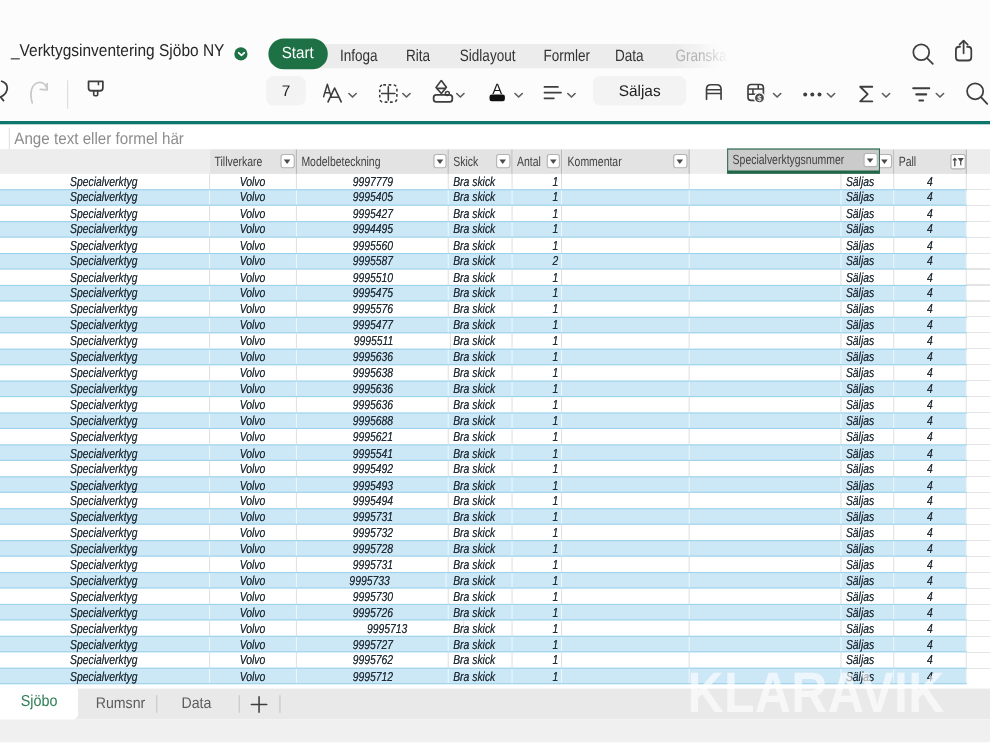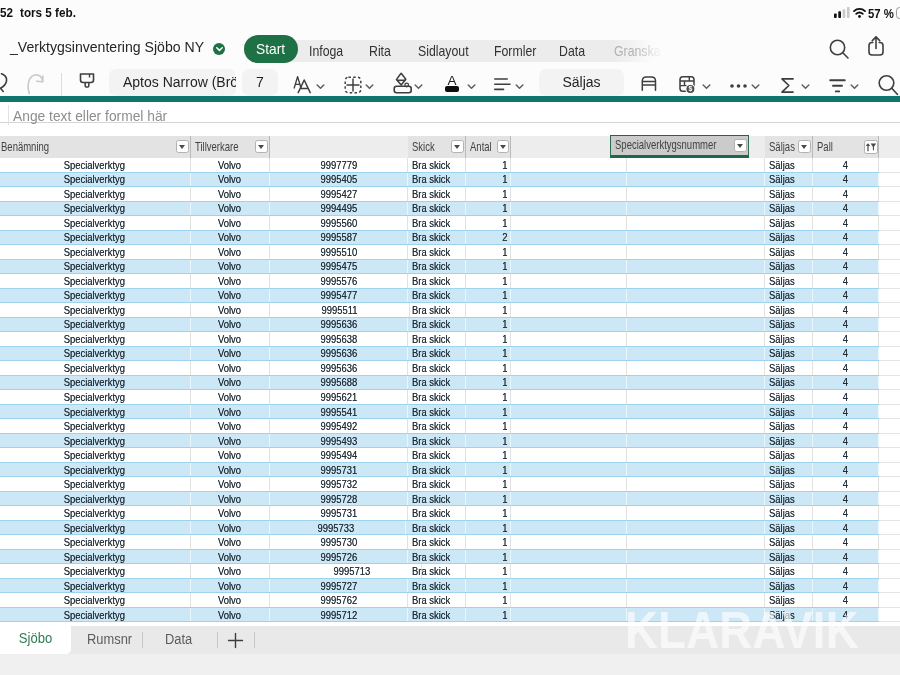--- a/index.html
+++ b/index.html
@@ -17,38 +17,38 @@
 #tabstrip { position:absolute; left:244px; top:13.5px; width:418px; height:22px; border-radius:11px;
   background:linear-gradient(90deg,#ececec 0%,#ececec 88%,rgba(236,236,236,0) 100%); }
 #startpill { position:absolute; left:244px; top:9px; width:53.5px; height:28px; border-radius:14px; background:#1e7145;
   color:#fff; font-size:14.8px; text-align:center; line-height:28px; }
 .rtab { position:absolute; top:16px; font-size:15px; color:#323232; transform:scaleX(0.82); transform-origin:0 50%; white-space:nowrap; }
 
 .tbox { position:absolute; top:68.5px; height:27px; background:#f3f3f3; border-radius:7px; color:#1f1f1f;
   font-size:14px; line-height:27px; overflow:hidden; white-space:nowrap; }
 #tdiv { position:absolute; left:61px; top:73px; width:1px; height:26px; background:#dcdcdc; }
 
-#fbar { position:absolute; left:0; top:96px; width:900px; height:26.5px; background:#fff;
-  border-top:6px solid #0f766e; border-bottom:1px solid #d5d5d5; }
+#fbar { position:absolute; left:0; top:110px; width:900px; height:26.5px; background:#fff;
+  border-top:3px solid #0f766e; border-bottom:1px solid #d5d5d5; }
 #fbar .ph { position:absolute; left:12.5px; top:5px; font-size:15px; color:#8d8d8d; transform:scaleX(0.92); transform-origin:0 50%; white-space:nowrap; }
 #fbar .lb { position:absolute; left:8px; top:3px; width:1px; height:20px; background:#e2e2e2; }
 
 #hdr { position:absolute; left:0; top:136px; width:900px; height:21.5px; background:#ededed; }
 .hc { position:absolute; top:0; height:21.5px; background:#e3e3e3; border-right:1px solid #b9b9b9;
   display:flex; align-items:center; }
 .hx { font-size:12.2px; color:#424242; transform:scaleX(0.78); transform-origin:0 50%; display:inline-block; white-space:nowrap; flex:1; min-width:0; }
 .hc.sel { background:#cbcbcb; border-top:1.5px solid #226649; border-bottom:3px solid #226649; border-left:1px solid #2e6b50; border-right:1px solid #2e6b50; margin-top:-1px; height:22.7px; z-index:3; }
 .fb { width:12.5px; height:13px; background:#fff; border:1px solid #b2b2b2; border-radius:2.5px;
   display:inline-flex; align-items:center; justify-content:center; margin-right:1px; flex:none; }
 .ftri { width:0; height:0; border-left:3.4px solid transparent; border-right:3.4px solid transparent; border-top:4.2px solid #4a4a4a; margin-top:1px; }
 .pfb { width:14px; height:14.5px; background:#fff; border:1px solid #b2b2b2; border-radius:2.5px;
   display:inline-flex; align-items:center; justify-content:center; margin-right:0px; flex:none; }
 
 #grid { position:absolute; left:0; top:0px; width:900px; height:675px; }
-.row { position:absolute; left:0; width:878.5px; height:14.52px; }
+.row { position:absolute; left:0; width:878.5px; height:14.52px;font-style:italic; }
 .rw { background:#ffffff; }
 .rb { z-index:1; background:#cce7f6; border-top:1px solid #9dd3ec; border-bottom:1px solid #9dd3ec; height:15.52px; margin-top:-0.5px; }
 .dc { position:absolute; top:0; bottom:0; border-right:1px solid #e2e2e2; display:flex; align-items:center; font-size:11.8px; color:#212d36; text-shadow:0 0 0.45px rgba(33,45,54,0.75); }
 .rb .dc { border-right-color:#e9f6fc; }
 .dc.tc { justify-content:center; }
 .dc.tl { justify-content:flex-start; padding-left:4px; }
 .dc.tr { justify-content:flex-end; padding-right:3px; }
 .nx { display:inline-block; transform:scaleX(0.8); white-space:nowrap; }
 .tl .nx { transform-origin:0 50%; }
 .tr .nx { transform-origin:100% 50%; }
@@ -865,37 +865,20 @@
         <span class="nx">Säljas</span>
       </div>
       <div class="dc tc" style="left:812.5px;width:66.0px">
         <span class="nx">4</span>
       </div>
     </div>
 </div>
 <div id="outside"></div>
 
 <div id="chrome">
-  <div id="status">
-    <span class="lt" style="left:-0.5px">52</span>
-      <span class="lt" style="left:20px">tors 5 feb.</span>
-    <svg class="ab" style="left:833.5px;top:7px" width="18" height="11" viewBox="0 0 18 11">
-      <rect x="0" y="6.5" width="2.7" height="4.5" rx="0.8" fill="#111"></rect>
-      <rect x="4.3" y="4.3" width="2.7" height="6.7" rx="0.8" fill="#111"></rect>
-      <rect x="8.6" y="2.2" width="2.7" height="8.8" rx="0.8" fill="#c9c9c9"></rect>
-      <rect x="12.9" y="0" width="2.7" height="11" rx="0.8" fill="#c9c9c9"></rect>
-    </svg>
-    <svg class="ab" style="left:853px;top:7px" width="13" height="11" viewBox="0 0 13 11">
-      <path d="M1,4.1 A8,8 0 0 1 12,4.1" stroke="#111" stroke-width="1.8" fill="none" stroke-linecap="round"></path>
-      <path d="M3.2,6.9 A4.6,4.6 0 0 1 9.8,6.9" stroke="#111" stroke-width="1.8" fill="none" stroke-linecap="round"></path>
-      <circle cx="6.5" cy="9.5" r="1.4" fill="#111"></circle>
-    </svg>
-    <span id="pct">57&nbsp;%</span>
-    <span id="batt"></span>
-  </div>
   <div id="titlerow">
     <span id="ftitle">_Verktygsinventering Sjöbo NY</span>
     <span id="savedot"></span>
     <svg class="ab" style="left:215.5px;top:20.5px" width="7" height="5" viewBox="0 0 7 5">
       <polyline points="0.8,0.8 3.5,3.4 6.2,0.8" stroke="#fff" stroke-width="1.5" fill="none" stroke-linecap="round" stroke-linejoin="round"></polyline>
     </svg>
     <div id="tabstrip"></div>
     <div id="startpill"><span style="display:inline-block;transform:scaleX(0.93)">Start</span></div>
     <span class="rtab" style="left:308.9px">Infoga</span>
     <span class="rtab" style="left:369.1px">Rita</span>
@@ -920,21 +903,20 @@
   </svg>
   <svg class="ab" style="left:22px;top:68px" width="24" height="28" viewBox="0 0 24 28">
     <path d="M7.3,25.5 C4.3,15 7.5,8 13,7 C17.5,6.2 20.3,9.5 20.8,13.5 M20.8,13.8 L20.8,8 M20.8,13.8 L14.6,13.2" stroke="#c9c9c9" stroke-width="1.6" fill="none" stroke-linecap="round" stroke-linejoin="round"></path>
   </svg>
   <div id="tdiv"></div>
   <svg class="ab" style="left:77px;top:72px" width="20" height="24" viewBox="0 0 20 24">
     <path d="M3.5,2 H16.5 V8 Q16.5,10.5 14,10.5 H6 Q3.5,10.5 3.5,8 Z" stroke="#3e3e3e" stroke-width="1.6" fill="none" stroke-linejoin="round"></path>
     <path d="M12.5,2 V5.5" stroke="#3e3e3e" stroke-width="1.4" fill="none"></path>
     <path d="M8.2,10.5 V14 Q8.2,15 9.2,15 H10.8 Q11.8,15 11.8,14 V10.5" stroke="#3e3e3e" stroke-width="1.5" fill="none"></path>
   </svg>
-  <div class="tbox" style="left:109px;width:127px;padding-left:14px">Aptos Narrow (Brö</div>
   <div class="tbox" style="left:242px;width:36px;text-align:center">7</div>
   <svg class="ab" style="left:293px;top:74.5px" width="20" height="19" viewBox="0 0 20 19">
     <path d="M1.2,13 L4.6,1.6 L8,13 M2.3,9.4 H7" stroke="#3e3e3e" stroke-width="1.35" fill="none" stroke-linecap="round" stroke-linejoin="round"></path>
     <path d="M5.2,17.6 L11.2,5 L17.2,17.6 M7.3,13.4 H15.1" stroke="#3e3e3e" stroke-width="1.5" fill="none" stroke-linecap="round" stroke-linejoin="round"></path>
   </svg>
   <svg class="ab" style="left:315.5px;top:83.5px" width="9" height="6" viewBox="0 0 9 6">
       <polyline points="1.2,1 4.5,4.2 7.8,1" stroke="#5e5e5e" stroke-width="1.5" fill="none" stroke-linecap="round" stroke-linejoin="round"></polyline>
     </svg>
   <svg class="ab" style="left:343.5px;top:75.5px" width="18" height="18" viewBox="0 0 18 18">
     <rect x="1.2" y="1.2" width="15.6" height="15.6" rx="3.2" stroke="#3e3e3e" stroke-width="1.45" fill="none" stroke-dasharray="2.5 2.3"></rect>
@@ -999,45 +981,51 @@
   <svg class="ab" style="left:877px;top:73.5px" width="23" height="24" viewBox="0 0 23 24">
     <circle cx="9.5" cy="9" r="7.3" stroke="#3e3e3e" stroke-width="1.6" fill="none"></circle>
     <line x1="15" y1="14.5" x2="20.5" y2="20.5" stroke="#3e3e3e" stroke-width="1.6" stroke-linecap="round"></line>
   </svg>
 </div>
 <div id="fbar">
     <span class="lb"></span>
     <span class="ph">Ange text eller formel här</span>
   </div>
 <div id="hdr">
-    <div class="hc" style="left:0px;width:190.7px">
-      <span class="hx" style="margin-left:1px">Benämning</span>
-      <span class="fb">
-        <span class="ftri"></span>
-      </span>
-    </div>
     <div class="hc" style="left:190.7px;width:79.0px">
       <span class="hx" style="margin-left:4px">Tillverkare</span>
       <span class="fb">
         <span class="ftri"></span>
       </span>
     </div>
+    <div class="hc" style="left:269.7px;width:138.7px">
+      <span class="hx" style="margin-left:4px">Modelbeteckning</span>
+      <span class="fb">
+        <span class="ftri"></span>
+      </span>
+    </div>
     <div class="hc" style="left:408.4px;width:57.30000000000001px">
       <span class="hx" style="margin-left:4px">Skick</span>
       <span class="fb">
         <span class="ftri"></span>
       </span>
     </div>
     <div class="hc" style="left:465.7px;width:45.80000000000001px">
       <span class="hx" style="margin-left:4px">Antal</span>
       <span class="fb">
         <span class="ftri"></span>
       </span>
     </div>
-    <div class="hc sel" style="left:610px;width:138.5px">
+    <div class="hc" style="left:511.5px;width:115.0px">
+      <span class="hx" style="margin-left:4px">Kommentar</span>
+      <span class="fb">
+        <span class="ftri"></span>
+      </span>
+    </div>
+    <div class="hc sel" style="left:661px;width:138.5px">
       <span class="hx" style="margin-left:4px">Specialverktygsnummer</span>
       <span class="fb">
         <span class="ftri"></span>
       </span>
     </div>
     <div class="hc" style="left:765px;width:47.5px">
       <span class="hx" style="margin-left:4px">Säljas</span>
       <span class="fb">
         <span class="ftri"></span>
       </span>

